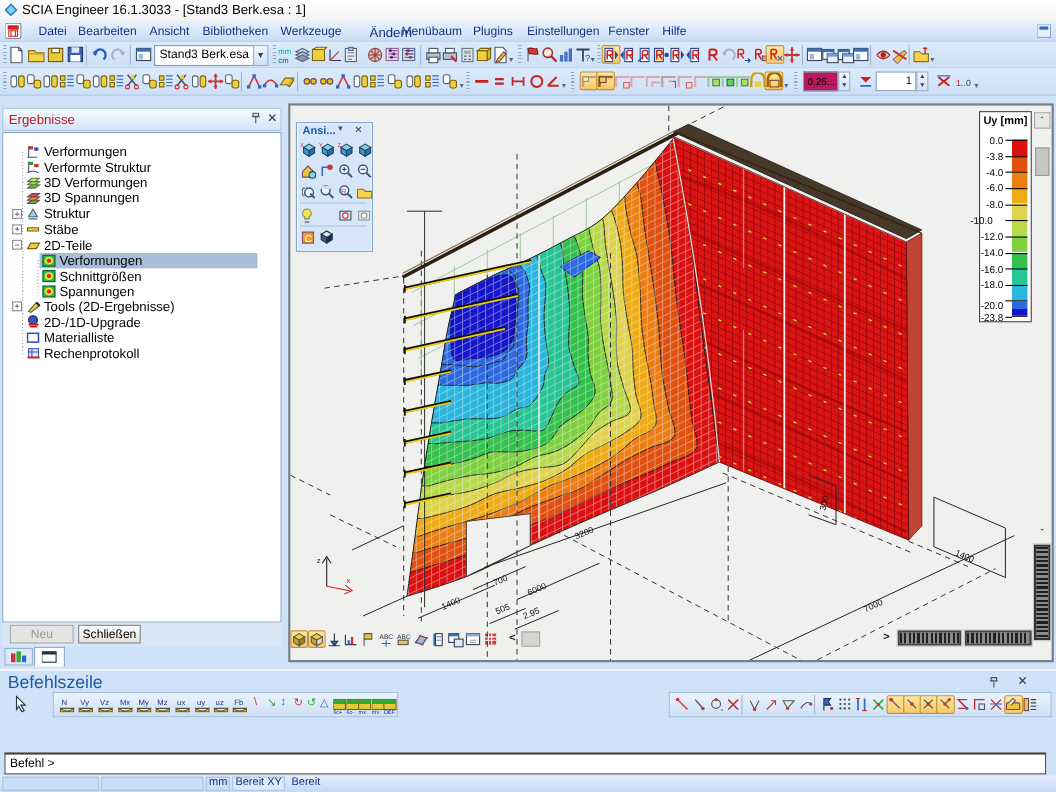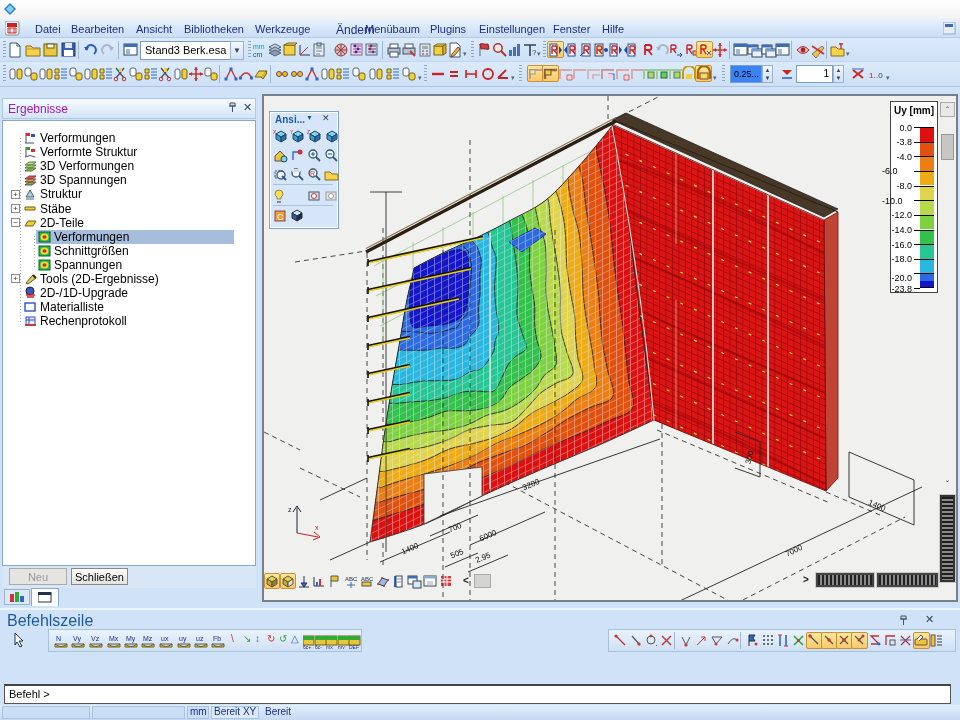--- a/index.html
+++ b/index.html
@@ -11,20 +11,21 @@
 .grip{position:absolute;width:3px;background:repeating-linear-gradient(180deg,#8fa8c8 0 1px,transparent 1px 3px)}
 .mi{color:#1c2f85}
 svg{display:block}
 </style></head><body>
 
 <div class="abs" style="left:0;top:0;width:960px;height:19px;background:linear-gradient(#ffffff,#f2f2f2)">
 <svg class="abs" style="left:4px;top:3px" width="13" height="13">
       <polygon points="6,0 12,6 6,12 0,6" fill="#2a7fd4"></polygon>
       <polygon points="6,2 10,6 6,10 2,6" fill="#7fd4e8"></polygon>
     </svg>
+<span class="abs" style="left:20px;top:2px;font-size:12px;color:#000">SCIA Engineer 16.1.3033 - [Stand3 Berk.esa : 1]</span>
   </div>
 <div class="abs" style="left:0;top:19px;width:960px;height:19px;background:linear-gradient(#e8f2fd,#caddf5);border-bottom:1px solid #b7cbe4">
 <svg class="abs" style="left:5px;top:2px" width="15" height="15">
       <rect x="0" y="0" width="14" height="14" rx="2" fill="#fff" stroke="#888"></rect>
       <rect x="2" y="2" width="10" height="4" fill="#c22"></rect>
       <path d="M3 7 h8 v5 h-8 z" fill="#fff" stroke="#c22"></path>
       <path d="M5 7 v5 M9 7 v5" stroke="#c22"></path>
     </svg>
 <span class="abs mi" style="left:35px;top:4px;font-size:11px">Datei</span>
 <span class="abs mi" style="left:71px;top:4px;font-size:11px">Bearbeiten</span>
@@ -443,40 +444,40 @@
     <path d="M2 13 v-7 a5 5 0 0 1 12 0 v7" fill="none" stroke="#c90" stroke-width="2"></path>
     <rect x="5" y="8" width="6" height="5" fill="#f0cf3e"></rect>
   </svg>
 <div class="ich" style="left:695px;top:65px"></div>
 <svg class="ic" style="left:696px;top:66px" viewBox="0 0 16 16">
     <path d="M2 13 v-7 a5 5 0 0 1 12 0 v7" fill="none" stroke="#a60" stroke-width="2.4"></path>
     <rect x="4" y="7" width="8" height="6" fill="#f8dc50" stroke="#745"></rect>
   </svg>
 <span class="abs" style="left:713px;top:74px;font-size:7px;color:#567">▾</span>
 <div class="grip" style="left:722px;top:65px;height:18px"></div>
-<div class="abs" style="left:730px;top:65px;width:32px;height:18px;background:#3b82f6;border:1px solid #7a9ec2;font-size:9px;color:#000;padding:3px 0 0 3px">0.25...</div>
+<div class="abs" style="left:730px;top:65px;width:32px;height:18px;background:#be185d;border:1px solid #7a9ec2;font-size:9px;color:#000;padding:3px 0 0 3px">0.25...</div>
 <div class="abs" style="left:762px;top:65px;width:11px;height:18px;background:linear-gradient(#f4f8fe,#cfe0f4);border:1px solid #9ab4d0;font-size:6px;color:#345;text-align:center;line-height:8px">▲<br>▼</div>
 <svg class="ic" style="left:779px;top:66px" viewBox="0 0 16 16">
     <path d="M3 4 l10 0 -5 5z" fill="#c22"></path>
     <path d="M3 12 h10" stroke="#36c" stroke-width="1.6"></path>
   </svg>
 <div class="abs" style="left:796px;top:65px;width:37px;height:18px;background:#fff;border:1px solid #7a9ec2;font-size:10px;color:#000;text-align:right;padding:2px 3px 0 0">1</div>
 <div class="abs" style="left:833px;top:65px;width:11px;height:18px;background:linear-gradient(#f4f8fe,#cfe0f4);border:1px solid #9ab4d0;font-size:6px;color:#345;text-align:center;line-height:8px">▲<br>▼</div>
 <svg class="ic" style="left:850px;top:66px" viewBox="0 0 16 16">
     <path d="M3 4 l10 8 m0-8 l-10 8" stroke="#c22" stroke-width="1.8"></path>
     <path d="M2 3 h12" stroke="#36c"></path>
   </svg>
 <svg class="ic" style="left:868px;top:66px" viewBox="0 0 16 16">
     <text x="1" y="12" font-size="8" fill="#c22">1.</text>
     <text x="8" y="12" font-size="8" fill="#345">.0</text>
   </svg>
 <span class="abs" style="left:886px;top:74px;font-size:7px;color:#567">▾</span>
 <div class="abs" style="left:0;top:96px;width:258px;height:512px;background:#cfe2f8"></div>
 <div class="abs" style="left:2px;top:98px;width:254px;height:21px;background:linear-gradient(#f5fafe,#d3e5f8);border:1px solid #b0c8e4"></div>
-<span class="abs" style="left:8px;top:102px;font-size:12px;color:#a21caf">Ergebnisse</span>
+<span class="abs" style="left:8px;top:102px;font-size:12px;color:#b91c1c">Ergebnisse</span>
 <svg class="abs" style="left:227px;top:102px" width="11" height="12">
     <path d="M2 4 h7 M5.5 4 v6 M3 1 h5 v3 h-5z" stroke="#456" fill="#cde"></path>
   </svg>
 <span class="abs" style="left:243px;top:101px;font-size:11px;color:#345">✕</span>
 <div class="abs" style="left:2px;top:120px;width:254px;height:446px;background:#fff;border:1px solid #8aa8c8"></div>
 <div class="abs" style="left:20px;top:138px;width:1px;height:185px;background:repeating-linear-gradient(180deg,#aaa 0 1px,transparent 1px 3px)"></div>
 <div class="abs" style="left:34px;top:236px;width:1px;height:33px;background:repeating-linear-gradient(180deg,#aaa 0 1px,transparent 1px 3px)"></div>
 <svg class="abs" style="left:24px;top:131px" width="13" height="14" viewBox="0 0 13 14">
     <path d="M2 12 V2" stroke="#456"></path>
     <path d="M2 2 h4 v3 h-4z" fill="#d03030"></path>
@@ -684,21 +685,21 @@
 <div class="abs" style="left:920px;top:244.1px;width:14px;height:14.6px;background:#27c795;border-top:1px solid #000"></div>
 <div class="abs" style="left:914px;top:244.1px;width:6px;height:1px;background:#000"></div>
 <div class="abs" style="left:920px;top:258.8px;width:14px;height:14.6px;background:#29b7e0;border-top:1px solid #000"></div>
 <div class="abs" style="left:914px;top:258.8px;width:6px;height:1px;background:#000"></div>
 <div class="abs" style="left:920px;top:273.4px;width:14px;height:14.6px;background:linear-gradient(#2c6ae2 0 55%,#1515cc 55% 100%);border-top:1px solid #000;border-bottom:1px solid #000"></div>
 <div class="abs" style="left:914px;top:273.4px;width:6px;height:1px;background:#000"></div>
 <div class="abs" style="left:914px;top:288.0px;width:6px;height:1px;background:#000"></div>
 <div class="abs" style="left:882px;top:122.5px;width:30px;text-align:right;font-size:9px;color:#000">0.0</div>
 <div class="abs" style="left:882px;top:137.1px;width:30px;text-align:right;font-size:9px;color:#000">-3.8</div>
 <div class="abs" style="left:882px;top:151.8px;width:30px;text-align:right;font-size:9px;color:#000">-4.0</div>
-<div class="abs" style="left:882px;top:166.4px;width:30px;font-size:9px;color:#000">-6.0</div>
+<div class="abs" style="left:882px;top:166.4px;width:30px;text-align:right;font-size:9px;color:#000">-6.0</div>
 <div class="abs" style="left:882px;top:181.1px;width:30px;text-align:right;font-size:9px;color:#000">-8.0</div>
 <div class="abs" style="left:882px;top:195.7px;width:30px;text-align:left;font-size:9px;color:#000">-10.0</div>
 <div class="abs" style="left:882px;top:210.3px;width:30px;text-align:right;font-size:9px;color:#000">-12.0</div>
 <div class="abs" style="left:882px;top:225.0px;width:30px;text-align:right;font-size:9px;color:#000">-14.0</div>
 <div class="abs" style="left:882px;top:239.6px;width:30px;text-align:right;font-size:9px;color:#000">-16.0</div>
 <div class="abs" style="left:882px;top:254px;width:30px;text-align:right;font-size:9px;color:#000">-18.0</div>
 <div class="abs" style="left:882px;top:273px;width:30px;text-align:right;font-size:9px;color:#000">-20.0</div>
 <div class="abs" style="left:882px;top:283.5px;width:30px;text-align:right;font-size:9px;color:#000">-23.8</div>
 <div class="abs" style="left:940px;top:102px;width:15px;height:15px;background:#e8e8e6;border:1px solid #aaa;text-align:center;font-size:9px;color:#555;line-height:14px">ˆ</div>
 <div class="abs" style="left:941px;top:134px;width:13px;height:26px;background:#c6c6c2;border:1px solid #999"></div>

